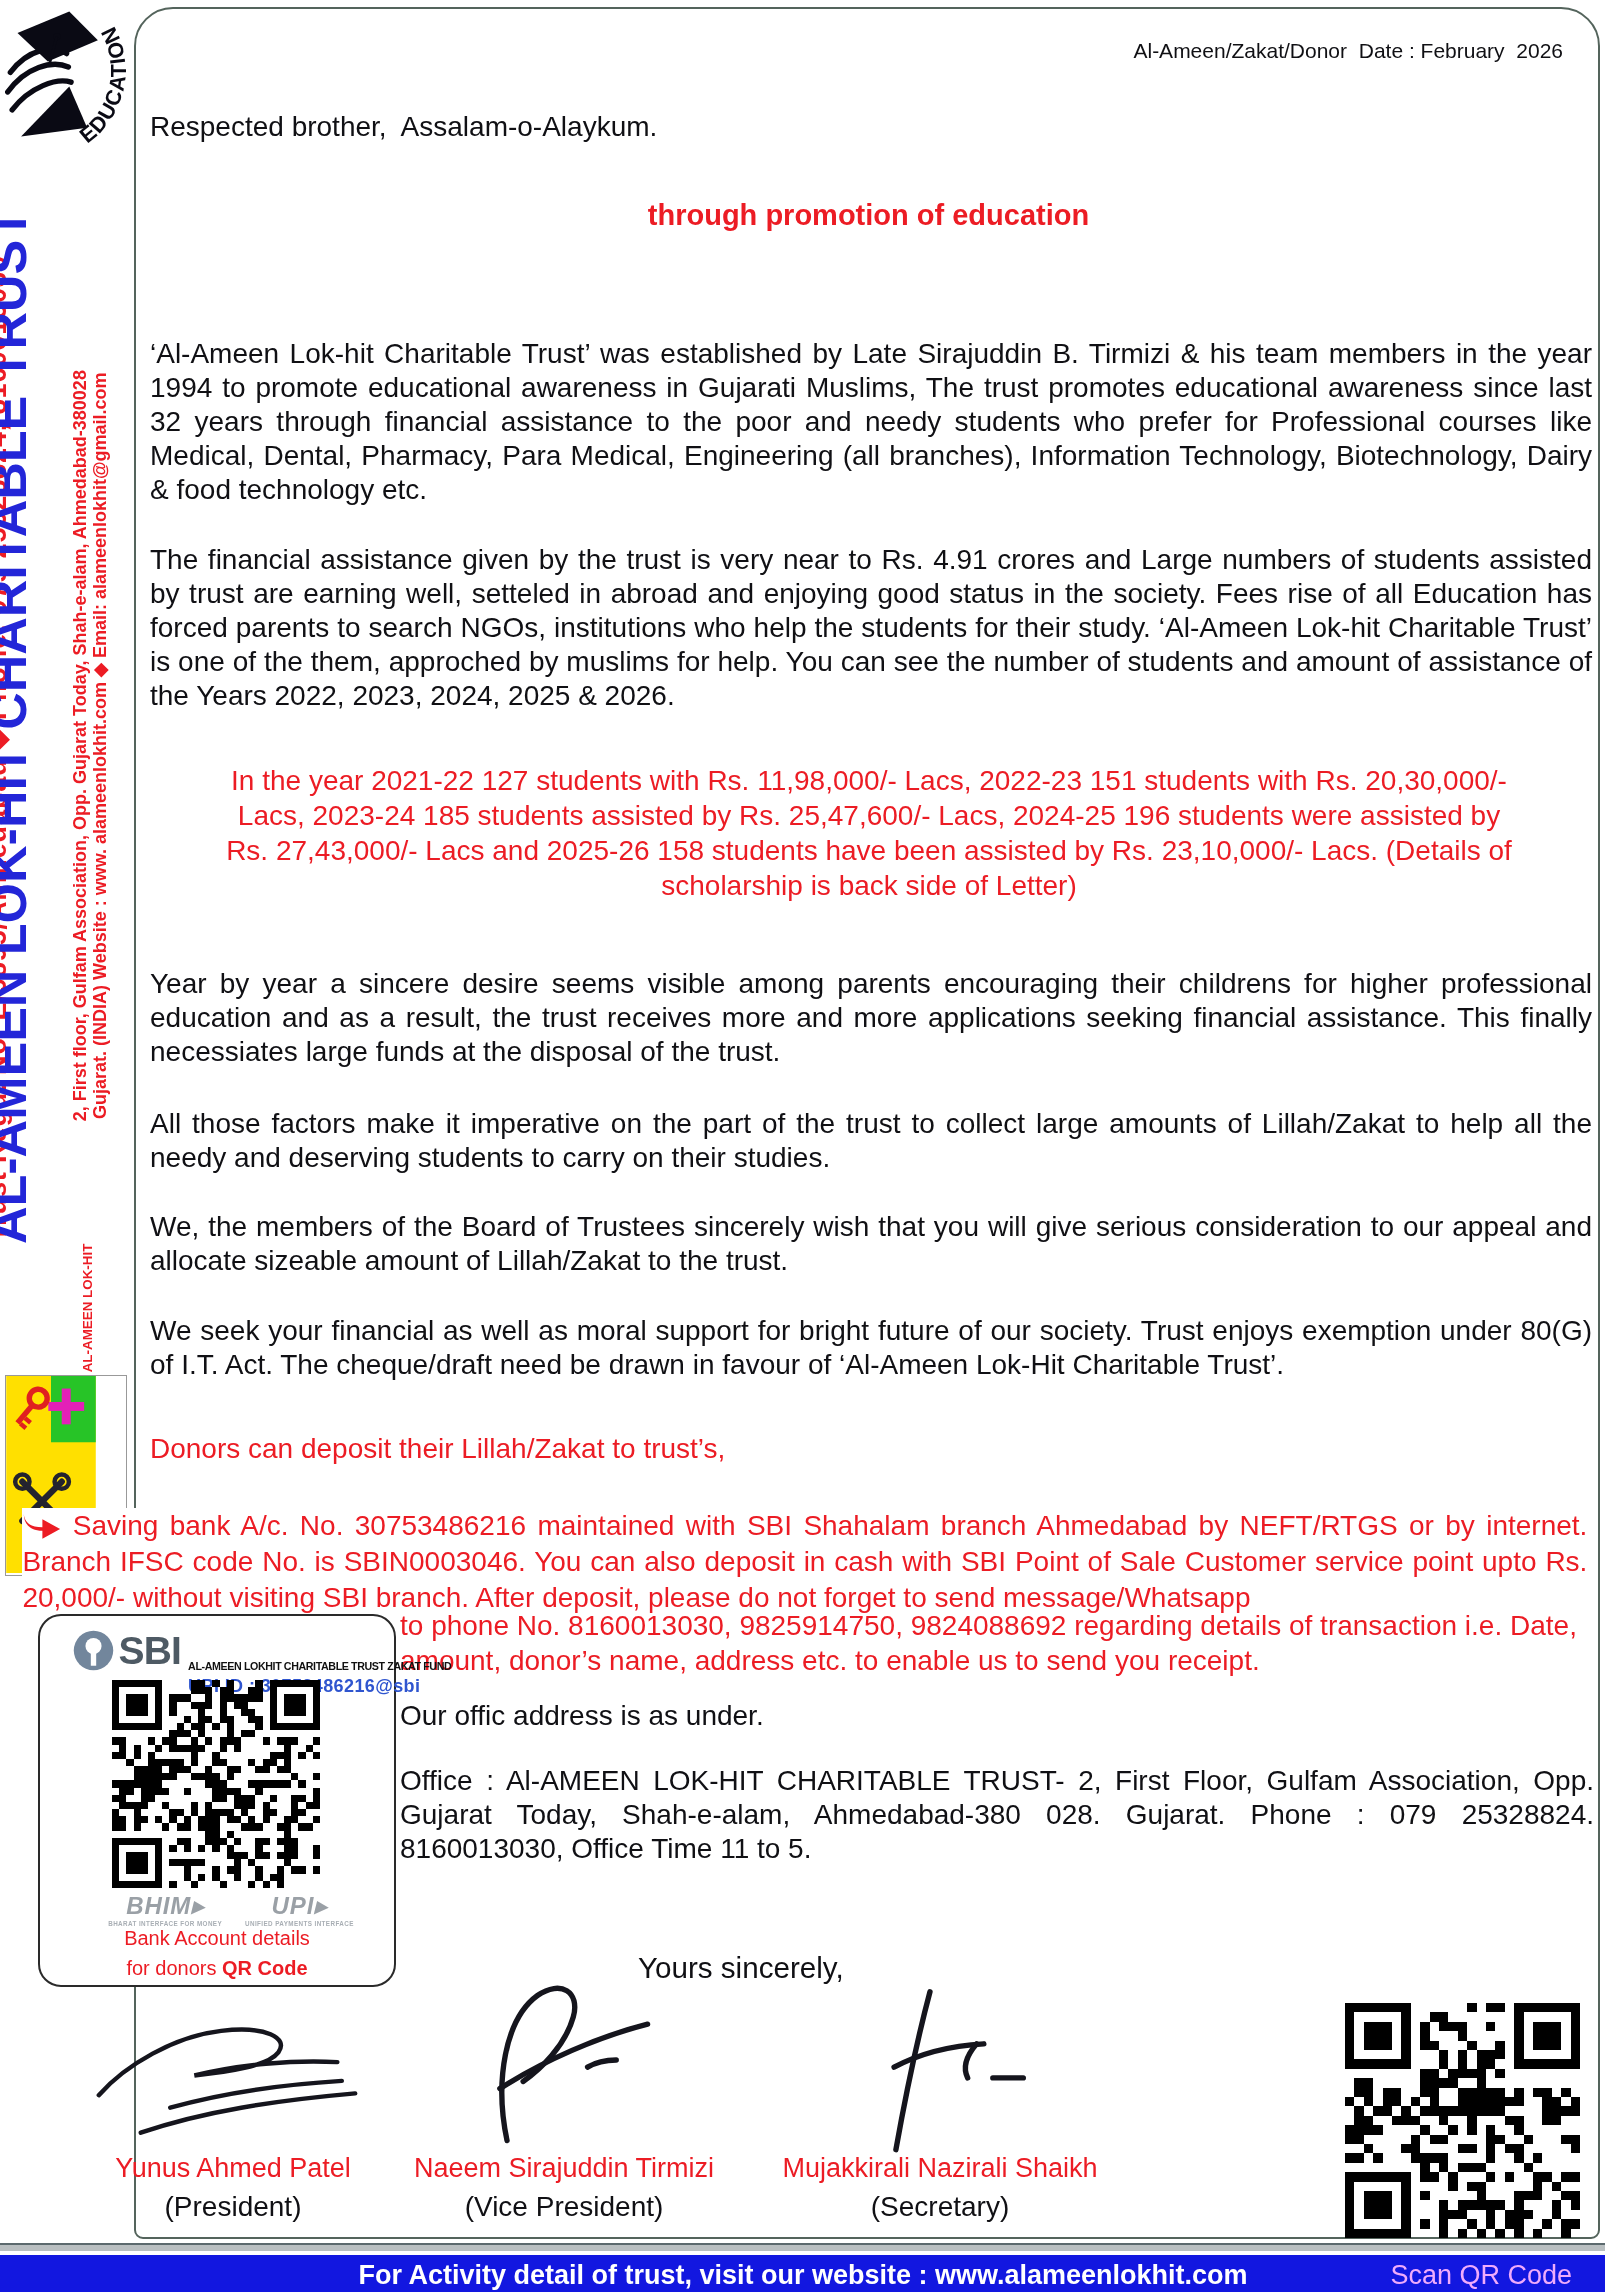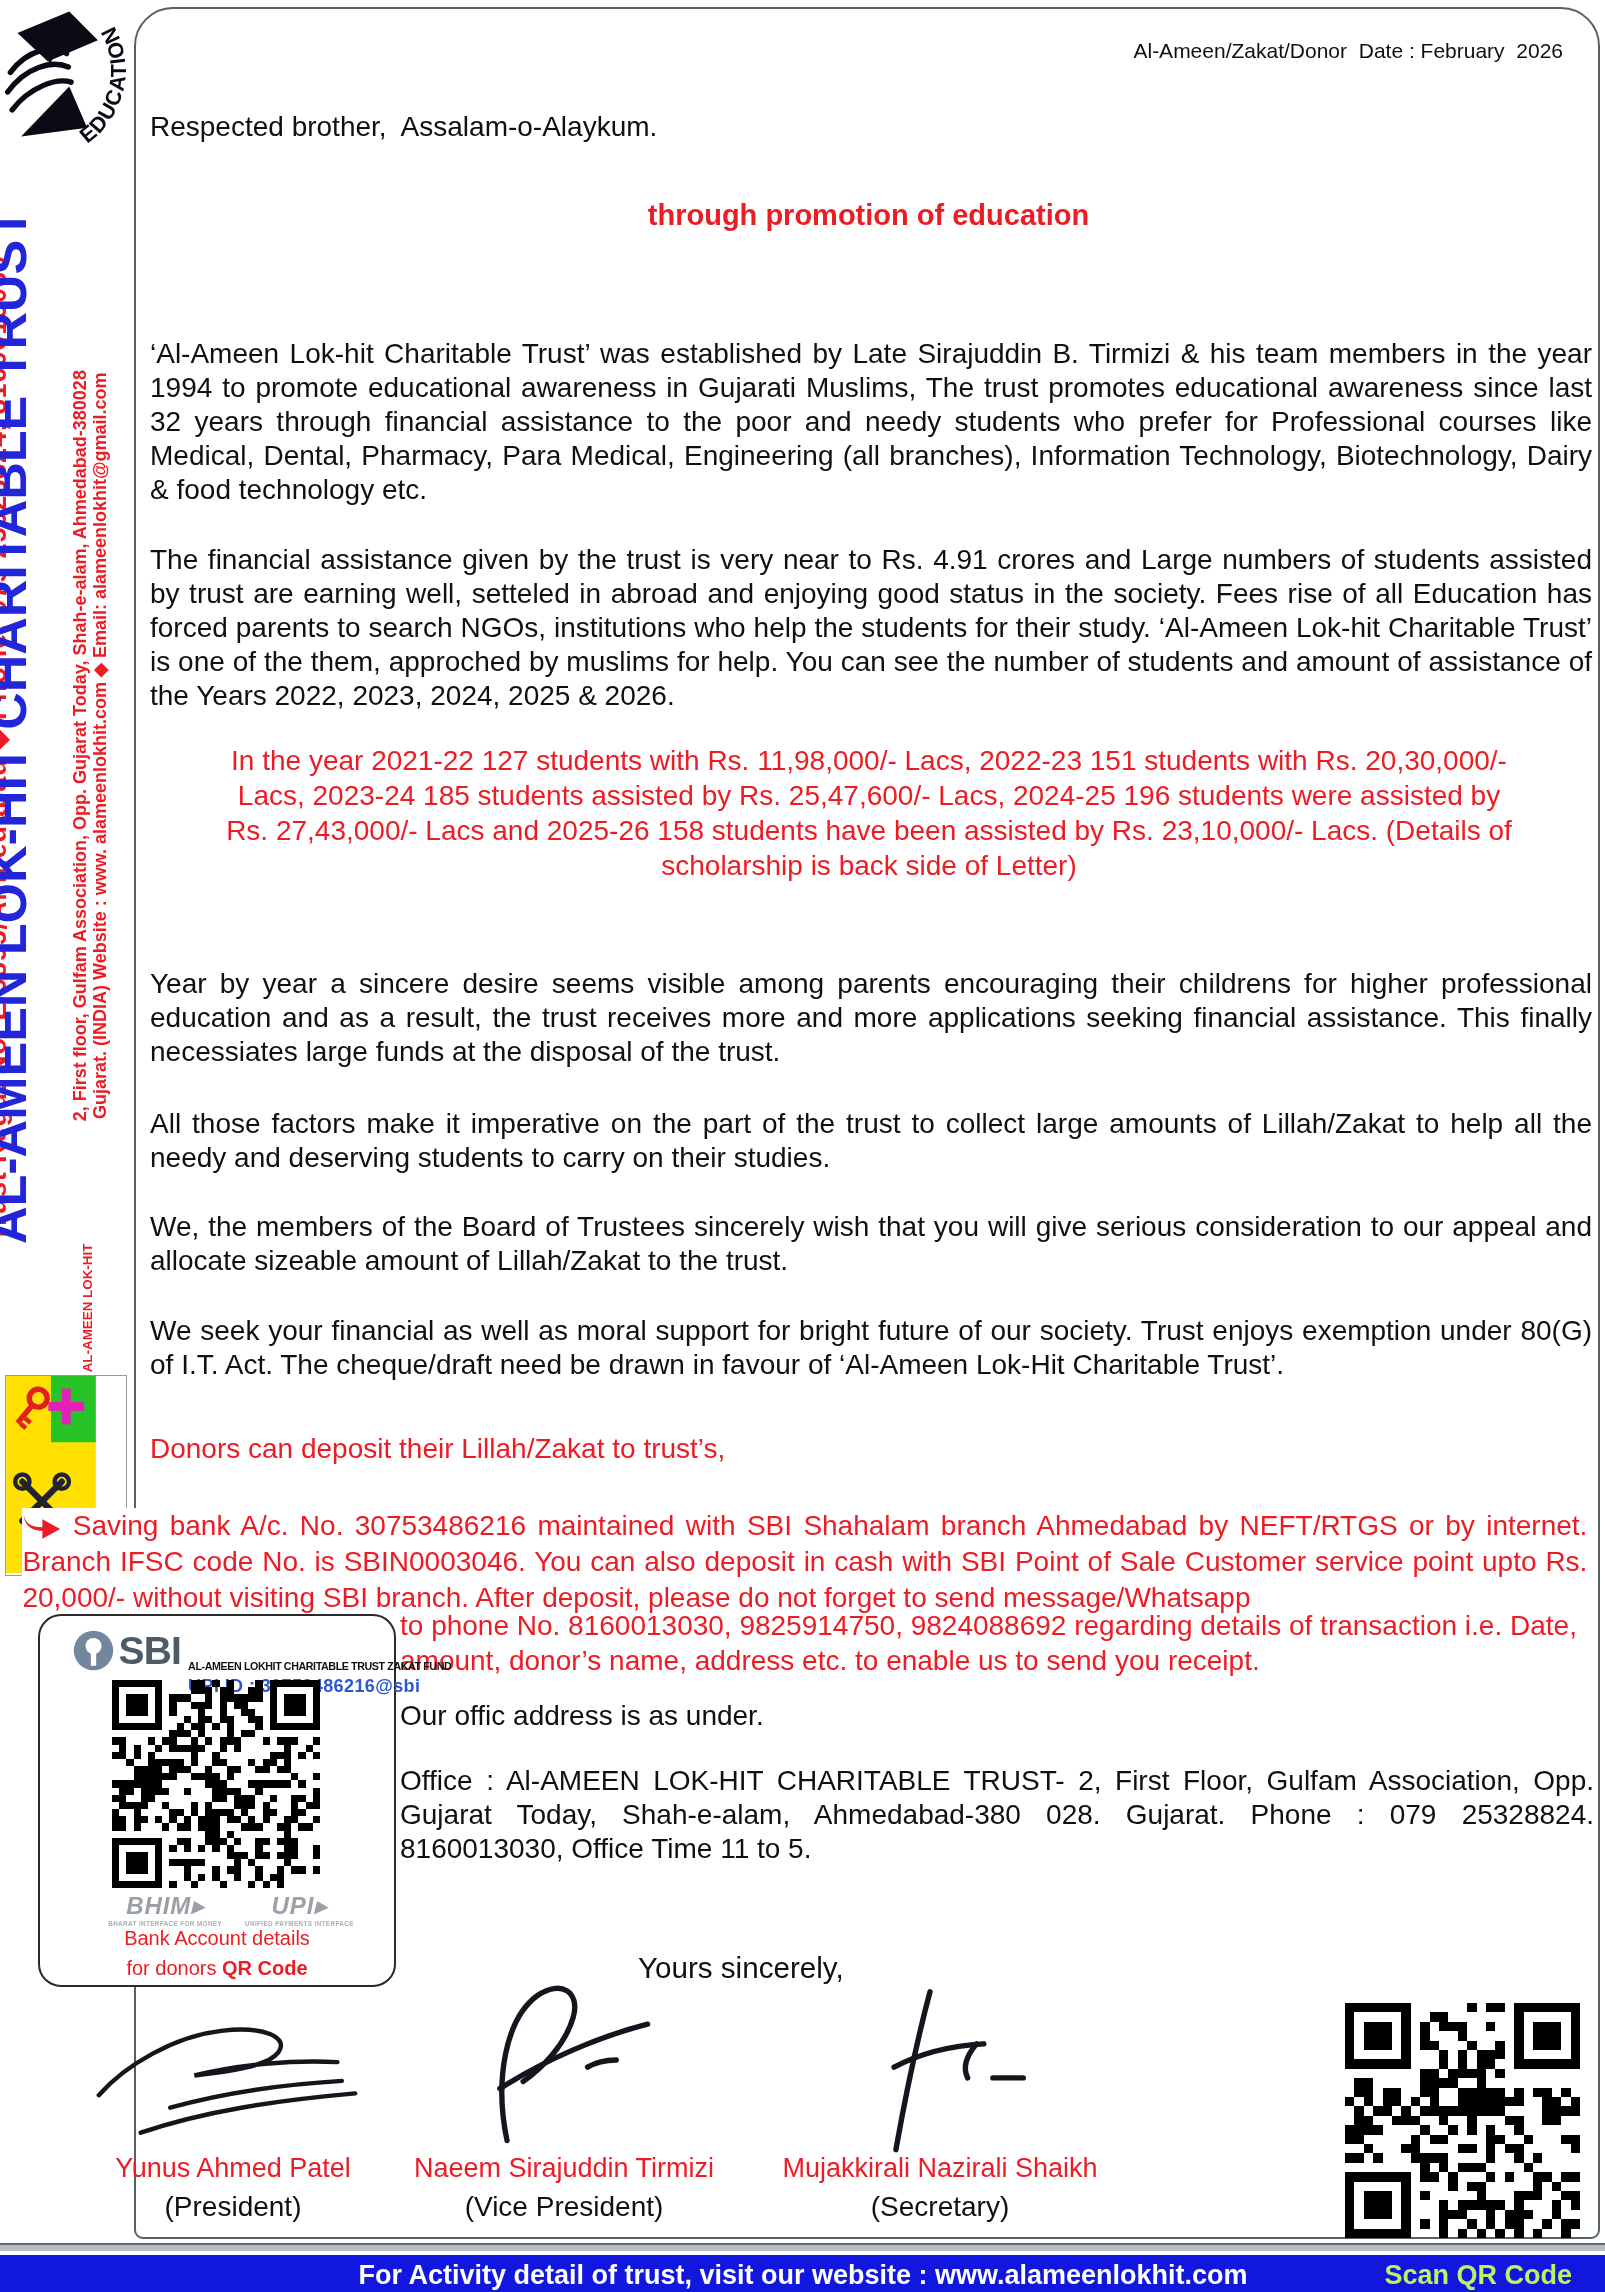--- a/index.html
+++ b/index.html
@@ -17,21 +17,21 @@
   .red{color:#ec1c24;}
   .para{position:absolute;font-size:28px;line-height:34px;text-align:justify;}
 
   #ref-date{position:absolute;top:39px;right:43px;font-size:21px;white-space:pre;}
   #salutation{position:absolute;left:150px;top:111px;font-size:28px;white-space:pre;}
   #subject{position:absolute;left:134px;top:197px;width:1469px;text-align:center;
            font-size:29px;line-height:37px;font-weight:bold;color:#ec1c24;}
 
   #p1{left:150px;top:309px;width:1442px;}
   #p2{left:150px;top:515px;width:1442px;}
-  #stats{position:absolute;left:215px;top:743px;width:1308px;font-size:28px;line-height:35px;
+  #stats{position:absolute;left:215px;top:763px;width:1308px;font-size:28px;line-height:35px;
          text-align:center;color:#ec1c24;}
   #p3{left:150px;top:939px;width:1442px;}
   #p4{left:150px;top:1079px;width:1442px;}
   #p5{left:150px;top:1182px;width:1442px;}
   #p6{left:150px;top:1286px;width:1442px;}
   #donors-line{position:absolute;left:150px;top:1433px;font-size:28px;color:#ec1c24;}
   #bank-p1{left:22.4px;top:1480px;width:1565px;color:#ec1c24;line-height:36px;background:#fff;}
   #bank-p2{position:absolute;left:400px;top:1608px;width:1200px;font-size:28px;line-height:35px;color:#ec1c24;}
   #office-intro{position:absolute;left:400px;top:1700px;font-size:28px;}
   #office-address{left:400px;top:1736px;width:1194px;}
@@ -59,21 +59,21 @@
   .sign-name{position:absolute;top:2153px;font-size:27px;color:#ec1c24;text-align:center;}
   .sign-title{position:absolute;top:2191px;font-size:28px;text-align:center;color:#101014;}
   #qr2{position:absolute;left:1345px;top:2003px;width:235px;height:235px;}
 
   
   #bottom-line{position:absolute;left:0;top:2243px;width:1606px;height:8px;
                background:#b9bfc1;border-top:2.7px solid #5c6a6e;box-sizing:border-box;}
   #footer-bar{position:absolute;left:0;top:2255px;width:1606px;height:38px;background:#1217e0;}
   #footer-text{position:absolute;left:0;top:4.5px;width:1606px;text-align:center;color:#fff;
                font-size:27px;font-weight:bold;}
-  #footer-scan{position:absolute;right:34px;top:4.5px;color:#bef264;font-size:27px;font-weight:bold;}
+  #footer-scan{position:absolute;right:34px;top:4.5px;color:#f0abfc;font-size:27px;font-weight:normal;}
 
   
   #emblem{position:absolute;left:5.4px;top:1375px;width:120px;height:199px;border:0.9px solid #999;}
   #emblem-label{position:absolute;transform-origin:0 100%;transform:rotate(-90deg);
                 left:93px;top:3.6px;width:190px;height:23px;font-size:13.4px;font-weight:bold;
                 color:#ec1c24;text-align:center;white-space:nowrap;line-height:23px;}
   #edu-logo{position:absolute;left:5.4px;top:3.6px;}
   .qr{display:block;}
 </style>
 </head>

